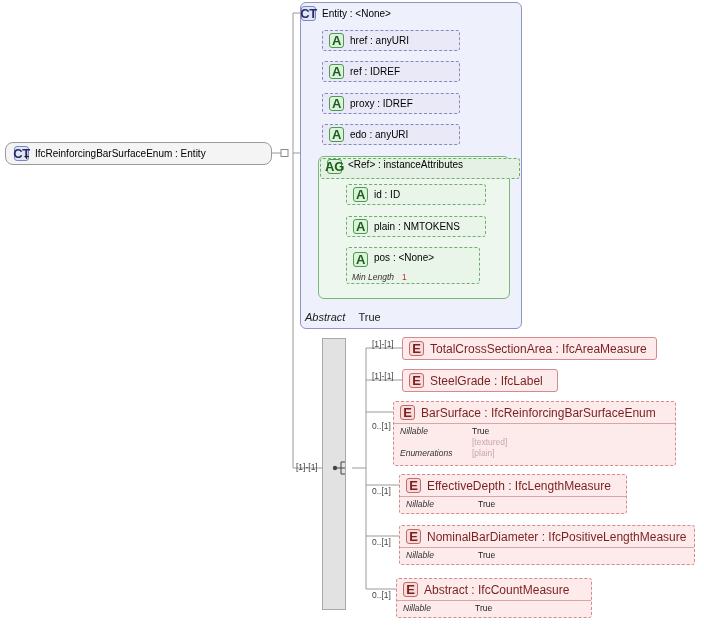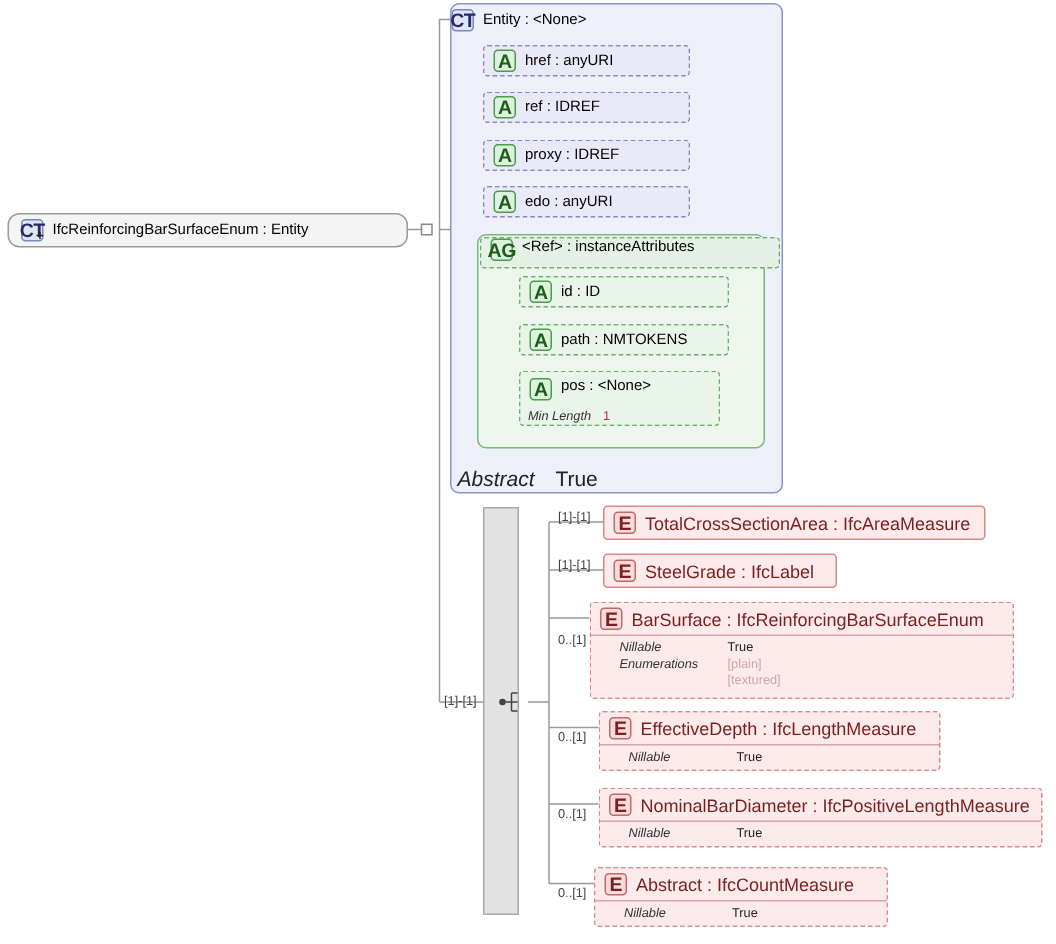--- a/index.html
+++ b/index.html
@@ -172,21 +172,20 @@
   }
   .prop-line {
     display: flex;
   }
   .prop-key {
     font-style: italic;
     color: #333;
     width: 72px;
     flex: 0 0 72px;
     white-space: nowrap;
-    margin-left: 13px;
   }
   .prop-val {
     color: #222;
     white-space: nowrap;
   }
   .prop-val.faint {
     color: #c8a8a8;
   }
   
   .minlen {
@@ -196,21 +195,21 @@
     color: #333;
   }
   .minlen .num {
     color: #c03030;
     font-style: normal;
     margin-left: 8px;
   }
   
   .abstract-line {
     position: absolute;
-    font-size: 14px;
+    font-size: 11px;
     color: #222;
   }
   .abstract-line .k {
     font-style: italic;
   }
   .abstract-line .v {
     margin-left: 10px;
   }
   
   .card {
@@ -324,21 +323,21 @@
     <span class="label">&lt;Ref&gt;      : instanceAttributes</span>
   </div>
 
   <div class="node attr-green" style="left:346px; top:184px; width:140px; height:21px;">
     <span class="badge">A</span>
     <span class="label">id         : ID</span>
   </div>
 
   <div class="node attr-green" style="left:346px; top:216px; width:140px; height:21px;">
     <span class="badge">A</span>
-    <span class="label">path     : NMTOKENS</span>
+    <span class="label">plain     : NMTOKENS</span>
   </div>
 
   <div class="node attr-green" style="left:346px; top:247px; width:134px; height:37px; align-items:flex-start; padding-top:2px;">
     <span class="badge" style="margin-top:2px;">A</span>
     <span class="label" style="margin-top:2px;">pos       : &lt;None&gt;</span>
   </div>
   <div class="minlen" style="left:352px; top:272px;text-align:right;">
     <span>Min Length</span><span class="num">1</span>
   </div>
 
@@ -372,27 +371,27 @@
     <div class="elem-row">
       <span class="badge">E</span>
       <span class="elem-label">BarSurface : IfcReinforcingBarSurfaceEnum</span>
     </div>
     <div class="elem-props">
       <div class="prop-line">
         <span class="prop-key">Nillable</span>
         <span class="prop-val">True</span>
       </div>
       <div class="prop-line">
+        <span class="prop-key"></span>
+        <span class="prop-val faint">[textured]</span>
+      </div>
+      <div class="prop-line">
         <span class="prop-key">Enumerations</span>
         <span class="prop-val faint">[plain]</span>
       </div>
-      <div class="prop-line">
-        <span class="prop-key"></span>
-        <span class="prop-val faint">[textured]</span>
-      </div>
     </div>
   </div>
 
   <div class="card" style="left:372px; top:486px;">0..[1]</div>
   <div class="elem-node dashed" style="left:399px; top:474px; width:228px; height:40px;">
     <div class="elem-row">
       <span class="badge">E</span>
       <span class="elem-label">EffectiveDepth : IfcLengthMeasure</span>
     </div>
     <div class="elem-props">

